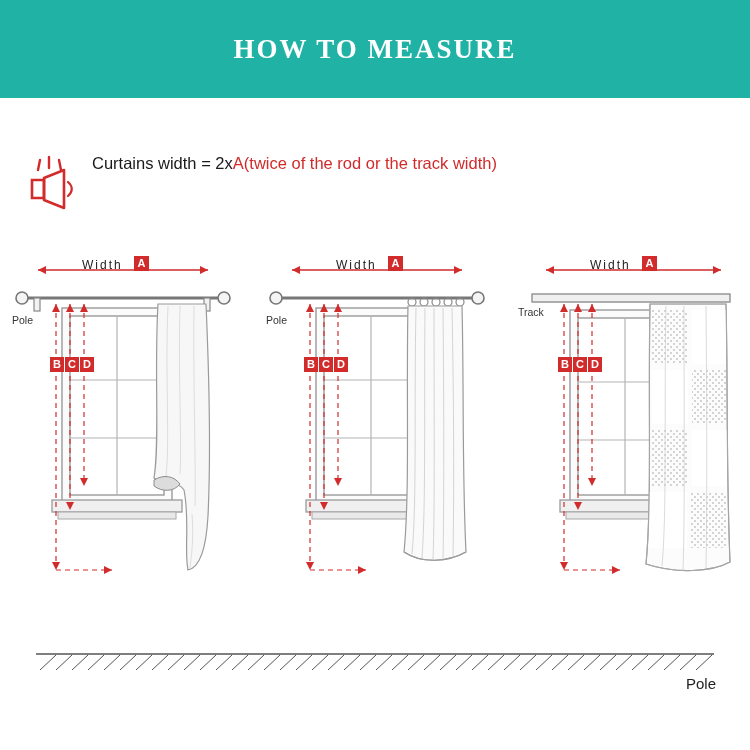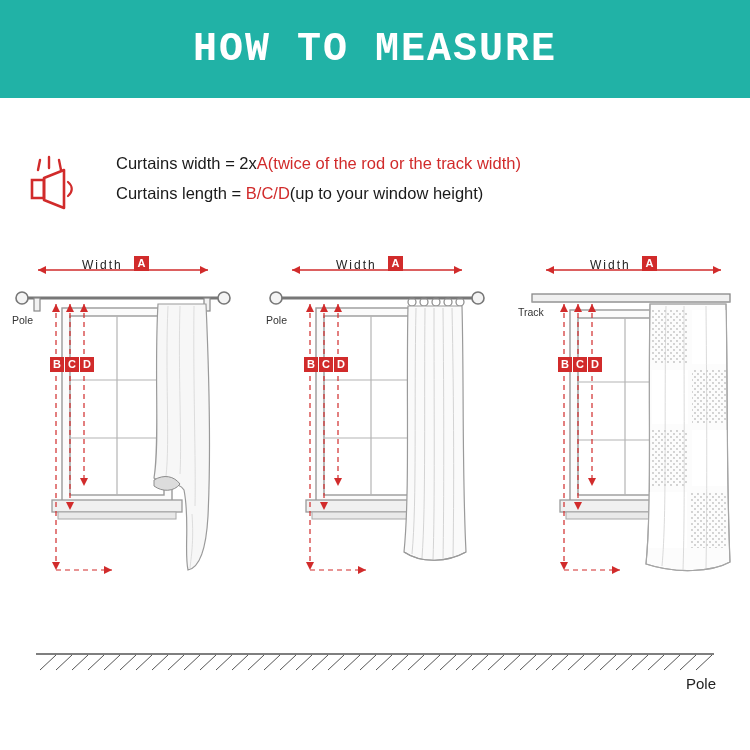--- a/index.html
+++ b/index.html
@@ -21,35 +21,34 @@
     left: 0; top: 0;
     width: 750px;
     height: 98px;
     background: #21b2a6;
     display: flex;
     align-items: center;
     justify-content: center;
   }
   .header-title {
     color: #ffffff;
-    font-size: 40px;
+    font-size: 27px;
     font-weight: bold;
     letter-spacing: 2px;
-    font-family: Liberation Mono, monospace;
+    font-family: Liberation Serif, serif;
   }
 
   
   .note-block {
     position: absolute;
     left: 28px;
     top: 148px;
     width: 690px;
     display: flex;
     align-items: flex-start;
-    gap: 24px;
   }
   .megaphone {
     width: 58px;
     height: 56px;
     position: relative;
     flex: 0 0 58px;
     margin-top: 6px;
   }
   .note-lines {
     margin-left: 6px;
@@ -109,23 +108,20 @@
       </g>
       <path d="M4 26 L4 44 L16 44 L16 26 Z" fill="none" stroke="#d12b2b" stroke-width="2.6"></path>
       <path d="M16 24 L36 16 L36 54 L16 46 Z" fill="none" stroke="#d12b2b" stroke-width="2.6" stroke-linejoin="round"></path>
       <path d="M40 28 C45 32, 45 38, 40 42" fill="none" stroke="#d12b2b" stroke-width="2.2" stroke-linecap="round"></path>
     </svg>
   </div>
 
   <div class="note-lines">
     <div class="note-line">
       <span class="blk">Curtains width = 2x</span><span class="red">A</span><span class="red">(twice of the rod or the track width)</span>
-    </div>
-    <div class="note-line">
-      <span class="blk">Curtains length = </span><span class="red">B/C/D</span><span class="blk">(up to your window height)</span>
     </div>
   </div>
 </div>
 
 <div class="panel p1">
   <svg width="232" height="360" viewBox="0 0 232 360">
 
     <g>
       <line x1="30" y1="18" x2="200" y2="18" stroke="#d12b2b" stroke-width="1.4"></line>
       <polygon points="30,18 38,14 38,22" fill="#d12b2b"></polygon>

